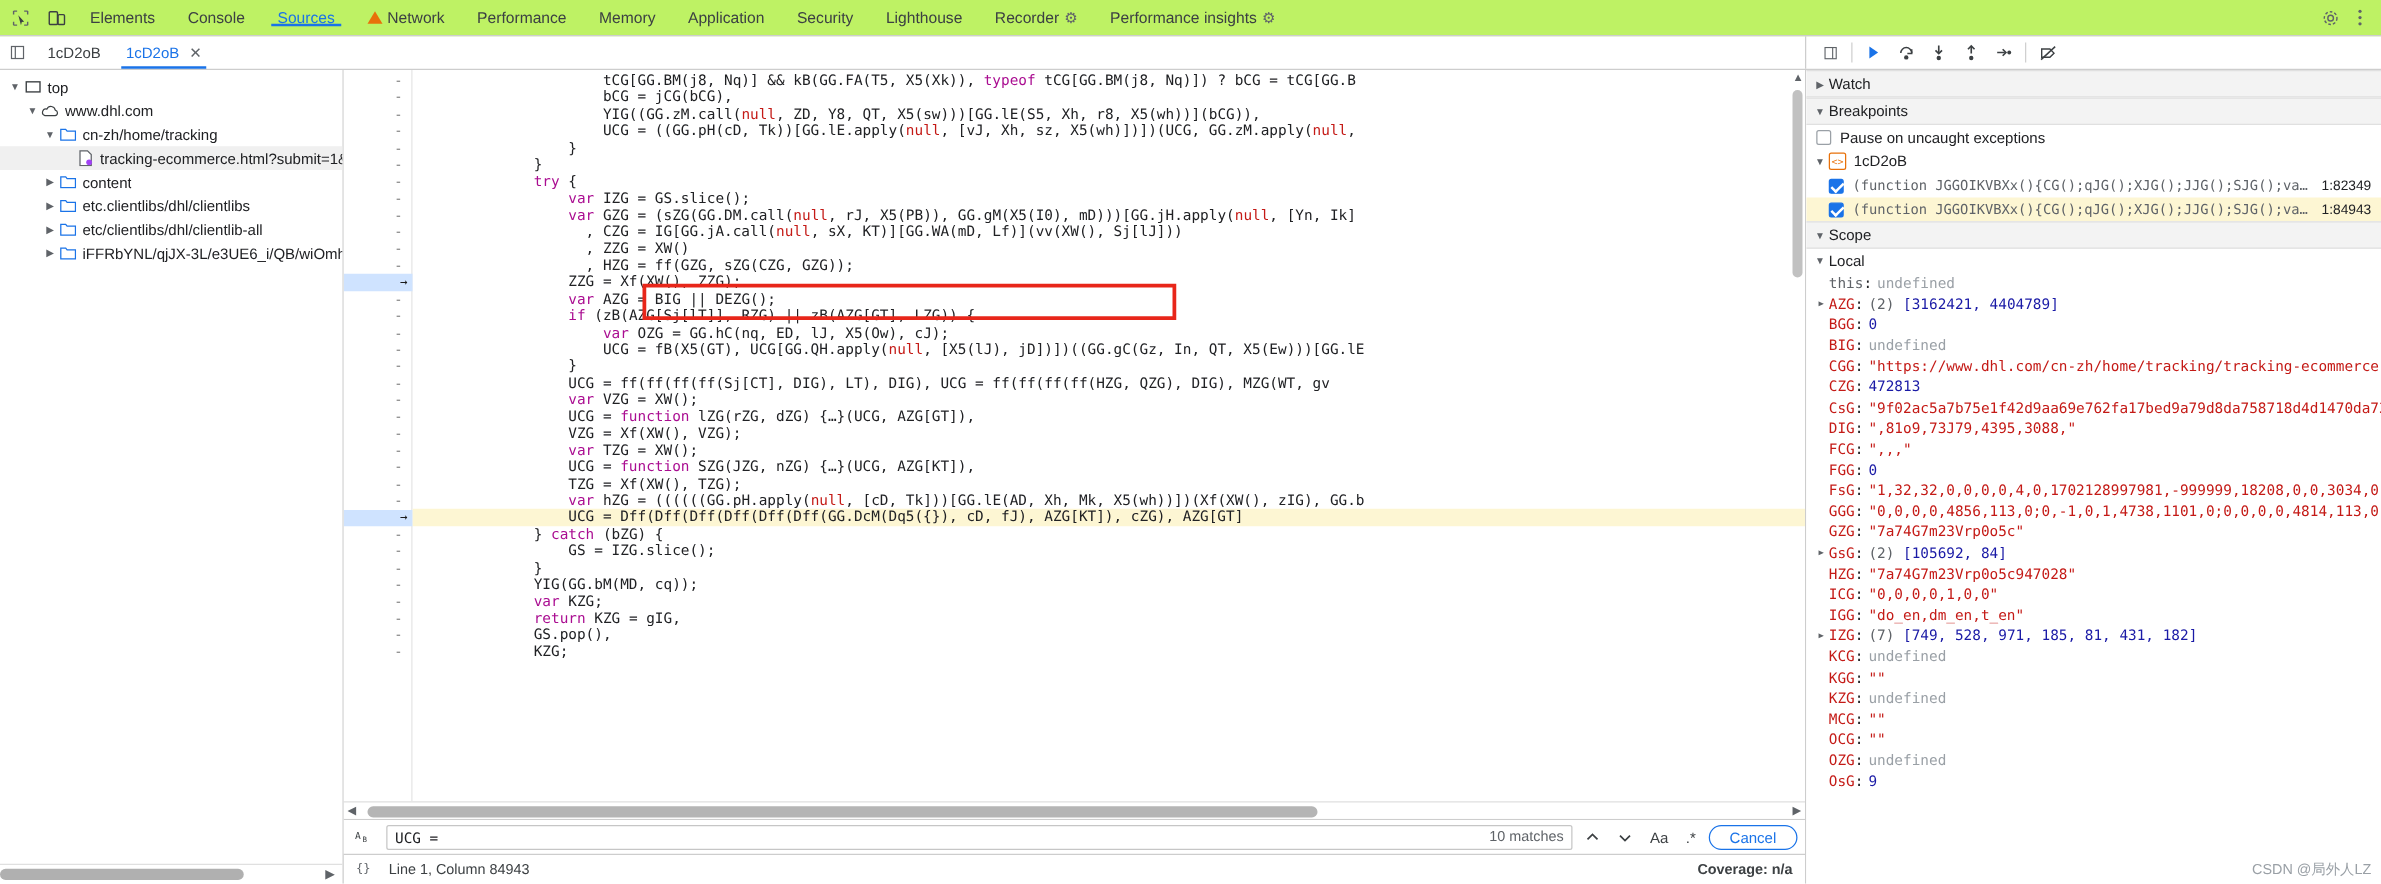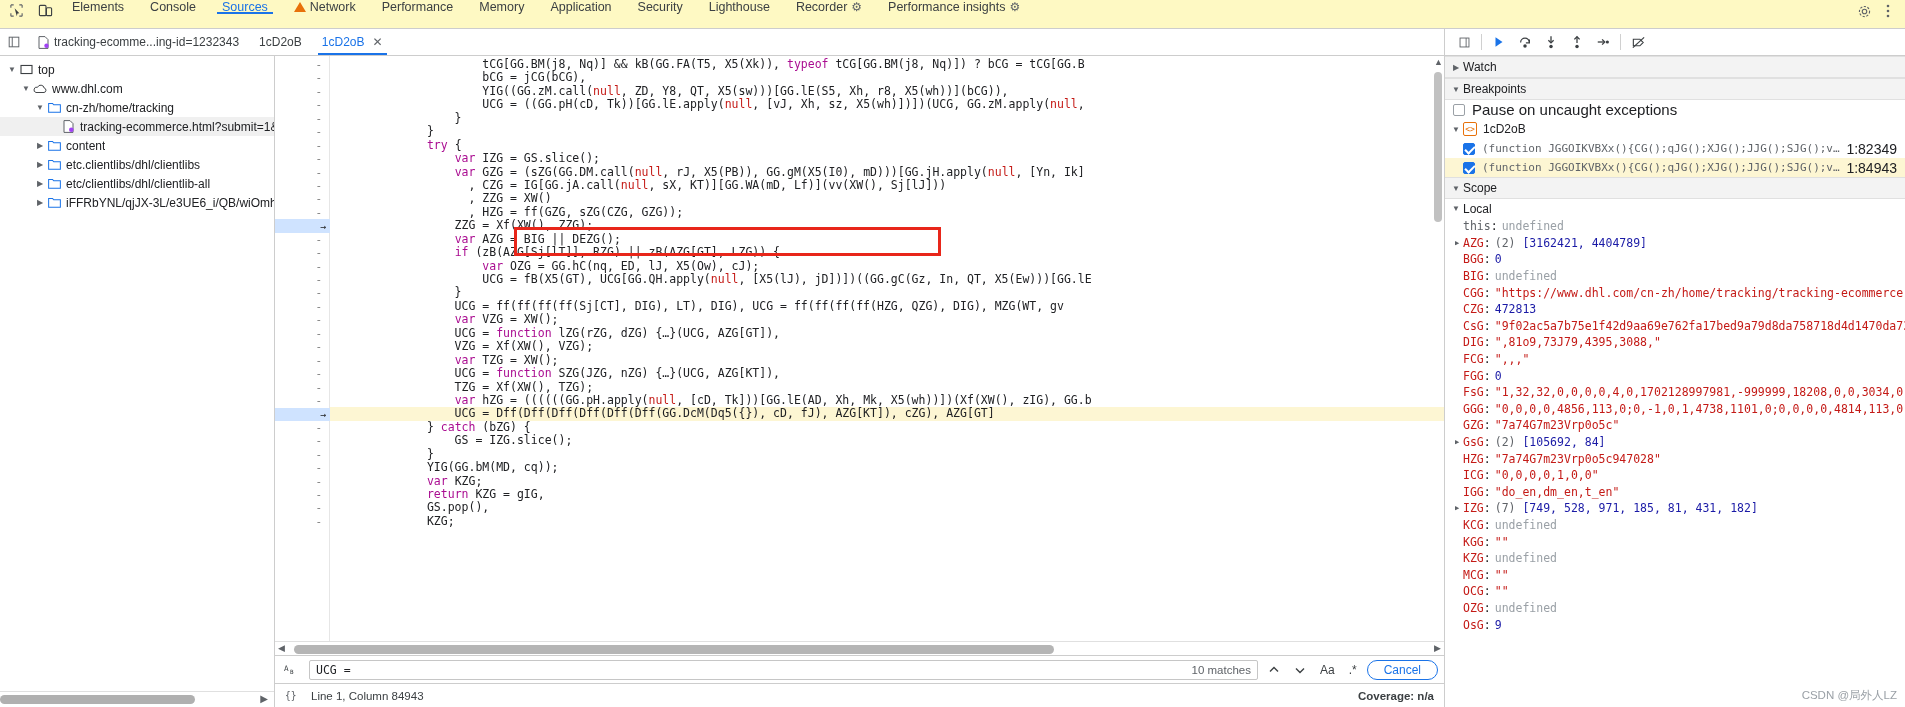--- a/index.html
+++ b/index.html
@@ -7,22 +7,22 @@
   body {
     font-family: "Liberation Sans", sans-serif;
     font-size: 12px;
     color: #202124;
     background: #ffffff;
   }
   .app { width:1905px; height:707px; display:flex; flex-direction:column; background:#fff; }
 
   
   .topbar {
-    height:29px; display:flex; align-items:flex-start;
-    border-bottom:1px solid #cdcdcd; background:#fef9c3; flex:0 0 29px;
+    height:29px; display:flex; align-items:center;
+    border-bottom:1px solid #cdcdcd; background:#bef264; flex:0 0 29px;
   }
   .tb-icons { display:flex; align-items:center; padding:0 4px 0 6px; gap:9px; }
   .tb-ico { width:20px; height:20px; display:flex; align-items:center; justify-content:center; cursor:pointer; }
   .tb-tabs { display:flex; align-items:stretch; flex:1; }
   .tb-tab {
     display:flex; align-items:center; padding:0 13px; font-size:12.5px;
     color:#3c4043; cursor:pointer; white-space:nowrap; position:relative; gap:4px;
   }
   .tb-tab.sel { color:#1a73e8; }
   .tb-tab.sel::after {
@@ -140,38 +140,38 @@
   .sbar-right { margin-left:auto; padding-right:10px; color:#3c4043;font-weight:bold;}
 
   
   .dbg { width:460px; flex:0 0 460px; display:flex; flex-direction:column; min-height:0; overflow:hidden; background:#fff;}
   .sec-head {
     display:flex; align-items:center; height:22px; background:#f3f3f3;
     border-bottom:1px solid #e0e0e0; border-top:1px solid #e0e0e0;
     font-size:12px; color:#202124; padding-left:4px; cursor:pointer;
   }
   .sec-head .tri { width:14px; text-align:center; font-size:8px; color:#5f6368;}
-  .bp-row { display:flex; align-items:center; height:19px; padding-left:8px; font-size:15px;}
+  .bp-row { display:flex; align-items:center; height:19px; padding-left:8px; font-size:12px;}
   .cbx { width:12px;height:12px;border:1px solid #9aa0a6; border-radius:2px; background:#fff; margin-right:7px; flex:0 0 12px;}
   .cbx.on { background:#1a73e8; border-color:#1a73e8; position:relative;}
   .cbx.on::after{content:"";position:absolute;left:3px;top:0px;width:4px;height:8px;border:solid #fff;border-width:0 2px 2px 0;transform:rotate(45deg);}
   .bp-group { display:flex; align-items:center; height:20px; padding-left:4px; font-size:12px; cursor:pointer;}
   .bp-group .tri { width:14px;text-align:center;font-size:8px;color:#5f6368;}
   .js-badge {
     width:14px;height:14px;border:1px solid #e8710a;border-radius:2px;color:#e8710a;
     font-size:8px;display:flex;align-items:center;justify-content:center;margin-right:6px;
     font-family:"DejaVu Sans Mono",monospace;
   }
   .bp-item { display:flex; align-items:center; height:19px; padding-left:18px; font-size:11.5px; cursor:pointer;}
   .bp-item.hl { background:#fdf6d3; }
   .bp-code {
     font-family:"DejaVu Sans Mono", monospace; font-size:11px; color:#5f6368;
     overflow:hidden; white-space:nowrap; text-overflow:ellipsis; flex:1;
   }
-  .bp-loc { font-size:14px; color:#202124; padding:0 8px 0 6px; white-space:nowrap;}
+  .bp-loc { font-size:11px; color:#202124; padding:0 8px 0 6px; white-space:nowrap;}
   .scope-list { flex:1; overflow:hidden; font-family:"DejaVu Sans Mono", monospace; font-size:11.5px;}
   .sc-row { display:flex; align-items:center; height:16.6px; white-space:nowrap; padding-left:6px;}
   .sc-tri { width:12px; text-align:center; font-size:7px; color:#5f6368; flex:0 0 12px;}
   .sc-name { color:#c41a16; }
   .sc-name.dim { color:#5f6368; }
   .sc-sep { color:#202124; margin-right:4px;}
   .sc-val { overflow:hidden; text-overflow:clip; }
   .v-str { color:#c41a16; }
   .v-num { color:#1a1aa6; }
   .v-undef { color:#9aa0a6; }
@@ -262,29 +262,20 @@
 
   <div class="row2">
     <div class="row2-mid">
       <div class="panel-toggle">
         <svg width="14" height="14" viewBox="0 0 16 16">
             <rect x="2.5" y="2.5" width="11" height="11" stroke="#5f6368" fill="none" stroke-width="1.1"></rect>
             <line x1="6" y1="2.5" x2="6" y2="13.5" stroke="#5f6368" stroke-width="1.1"></line>
           </svg>
       </div>
       <div class="ftab">
-        <span class="fdoc">
-          <svg width="11" height="13" viewBox="0 0 11 13">
-              <path d="M1 .6h6l3 3v8.8H1z" fill="#fff" stroke="#5f6368" stroke-width="1"></path>
-              <circle cx="8.5" cy="9.7" r="2.2" fill="#a142f4"></circle>
-            </svg>
-        </span>
-        <span>tracking-ecomme...ing-id=1232343</span>
-      </div>
-      <div class="ftab">
         <span>1cD2oB</span>
       </div>
       <div class="ftab sel">
         <span>1cD2oB</span>
         <span class="xclose">✕</span>
       </div>
     </div>
     <div class="row2-right">
       <div class="rail-btn">
         <svg width="13" height="13" viewBox="0 0 16 16">

